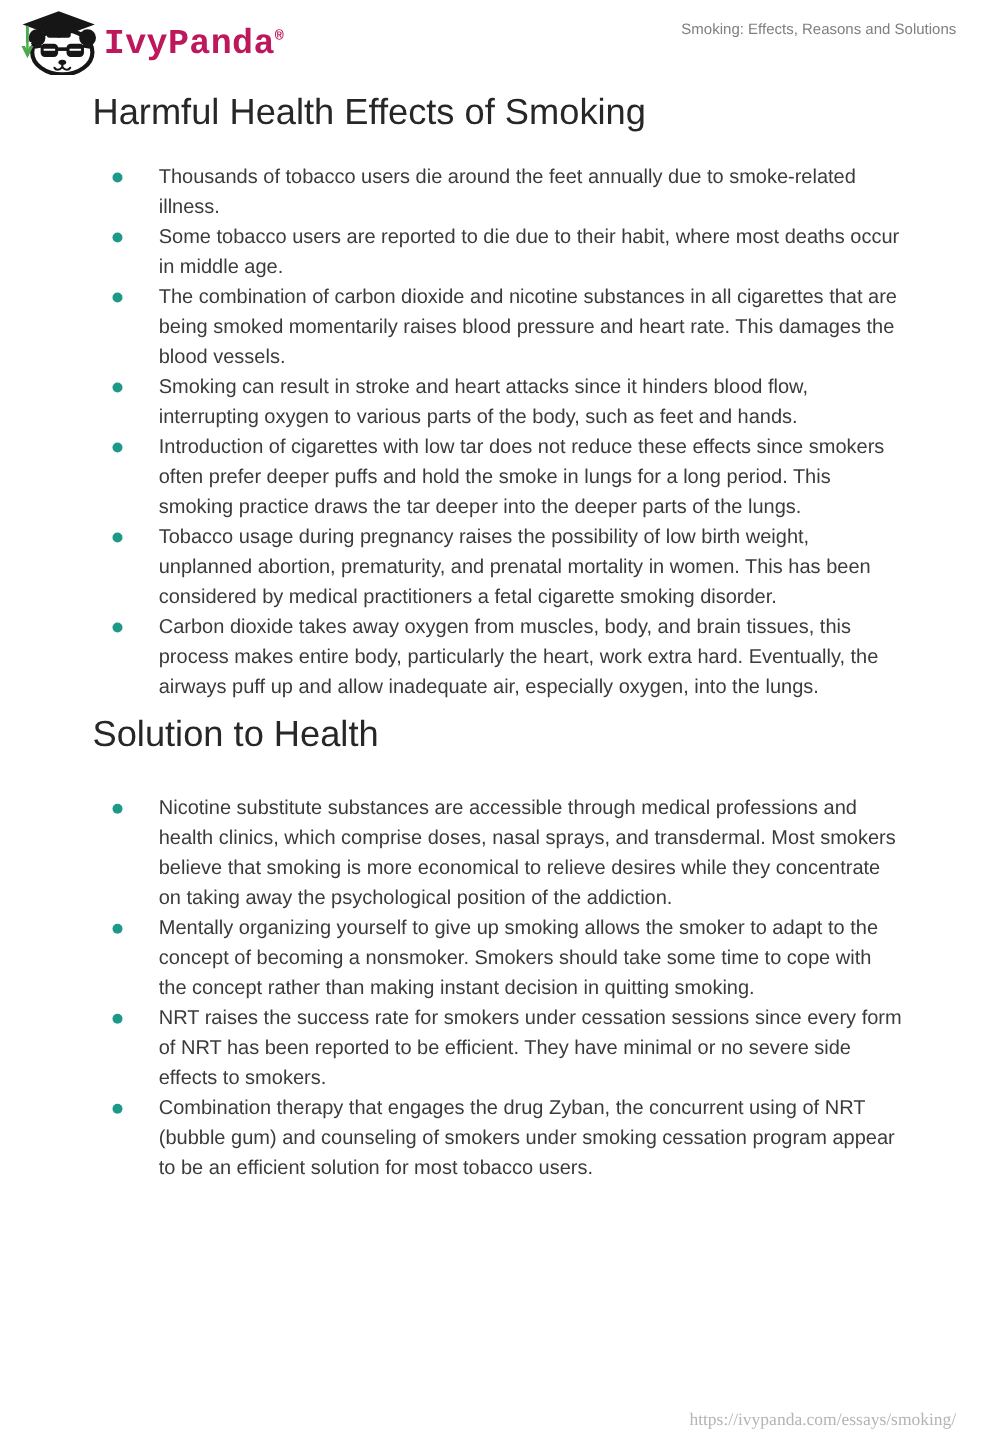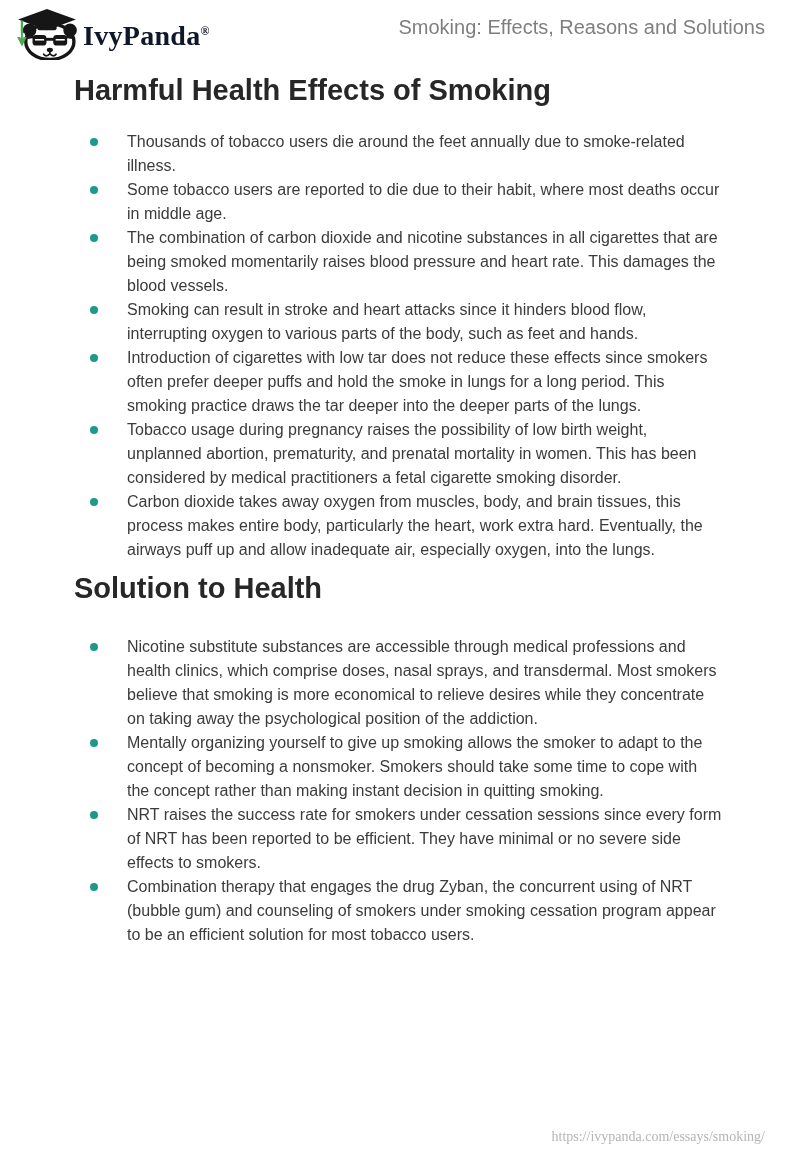--- a/index.html
+++ b/index.html
@@ -16,43 +16,43 @@
   header {
     display: flex;
     justify-content: space-between;
     align-items: flex-start;
     padding: 8px 35px 0 14px;
     height: 60px;
   }
   .brand { display: flex; align-items: center; gap: 5px; }
   .brand-logo { width: 64px; height: 52px; flex: 0 0 auto; }
   .brand-text {
-    font-family: Liberation Serif, serif;
+    font-family: Liberation Mono, monospace;
     font-weight: 700;
     font-size: 28px;
-    color: #0f172a;
+    color: #be185d;
     letter-spacing: 0.3px;
     line-height: 1;
     padding-top: 4px;
   }
   .brand-text sup {
     font-size: 12px;
     vertical-align: super;
     line-height: 0;
   }
   .doc-title {
-    font-size: 20px;
+    font-size: 12px;
     color: var(--header-title-color, #7f7f7f);
     margin-top: 8px;
   }
   
   main { padding: 0 78px 0 74px; }
   .section-heading {
     font-size: 29px;
-    font-weight: 700;
+    font-weight: 400;
     color: var(--heading-color, #272727);
     line-height: 1.2;
   }
   .h-first  { margin: 13px 0 22px; }
   .h-second { margin: 9px 0 29px; }
   ul.bullets {
     list-style: none;
     margin: 0;
     padding: 0;
   }

